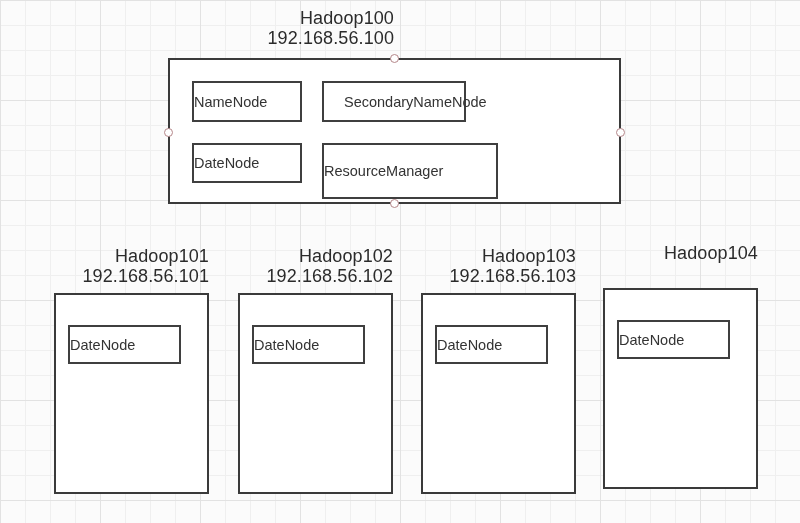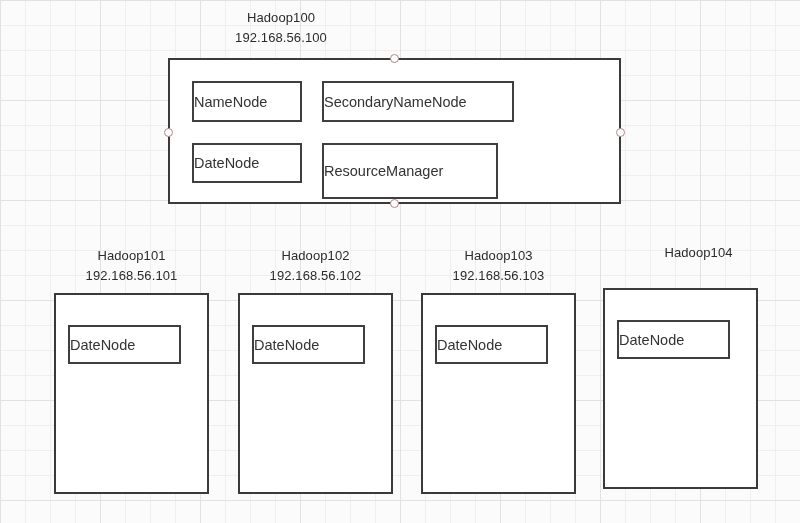--- a/index.html
+++ b/index.html
@@ -29,23 +29,23 @@
       100px 100px,
       100px 100px,
       25px 25px,
       25px 25px;
     background-position: 0 0, 0 0, 0 0, 0 0;
   }
 
   
   .caption {
     position: absolute;
-    text-align: center;
+    text-align: right;
     color: #2b2b2b;
-    font-size: 13px;
+    font-size: 18px;
     line-height: 20px;
     letter-spacing: 0.1px;
     white-space: nowrap;
   }
   .caption .cap-name,
   .caption .cap-ip {
     display: block;
   }
 
   
@@ -89,21 +89,21 @@
     <span class="cap-ip">192.168.56.100</span>
   </div>
 
   <div class="host-box" style="left:168px; top:58px; width:453px; height:146px;">
   </div>
 
   <div class="node-box" style="left:192px; top:81px; width:110px; height:41px;">
     <span>NameNode</span>
   </div>
 
-  <div class="node-box" style="left:322px; top:81px; width:192px; height:41px;">
+  <div class="node-box" style="left:322px; top:81px; width:144px; height:41px;padding-left:20px;">
     <span>SecondaryNameNode</span>
   </div>
 
   <div class="node-box" style="left:192px; top:143px; width:110px; height:40px;">
     <span>DateNode</span>
   </div>
 
   <div class="node-box" style="left:322px; top:143px; width:176px; height:56px;">
     <span>ResourceManager</span>
   </div>
@@ -133,21 +133,21 @@
 
   <div class="caption" style="left:421px; top:246px; width:155px;">
     <span class="cap-name">Hadoop103</span>
     <span class="cap-ip">192.168.56.103</span>
   </div>
   <div class="host-box" style="left:421px; top:293px; width:155px; height:201px;"></div>
   <div class="node-box" style="left:435px; top:325px; width:113px; height:39px;">
     <span>DateNode</span>
   </div>
 
-  <div class="caption" style="left:621px; top:243px; width:155px;">
+  <div class="caption" style="left:603px; top:243px; width:155px;">
     <span class="cap-name">Hadoop104</span>
   </div>
   <div class="host-box" style="left:603px; top:288px; width:155px; height:201px;"></div>
   <div class="node-box" style="left:617px; top:320px; width:113px; height:39px;">
     <span>DateNode</span>
   </div>
 
 </div>
 
 </body></html>

